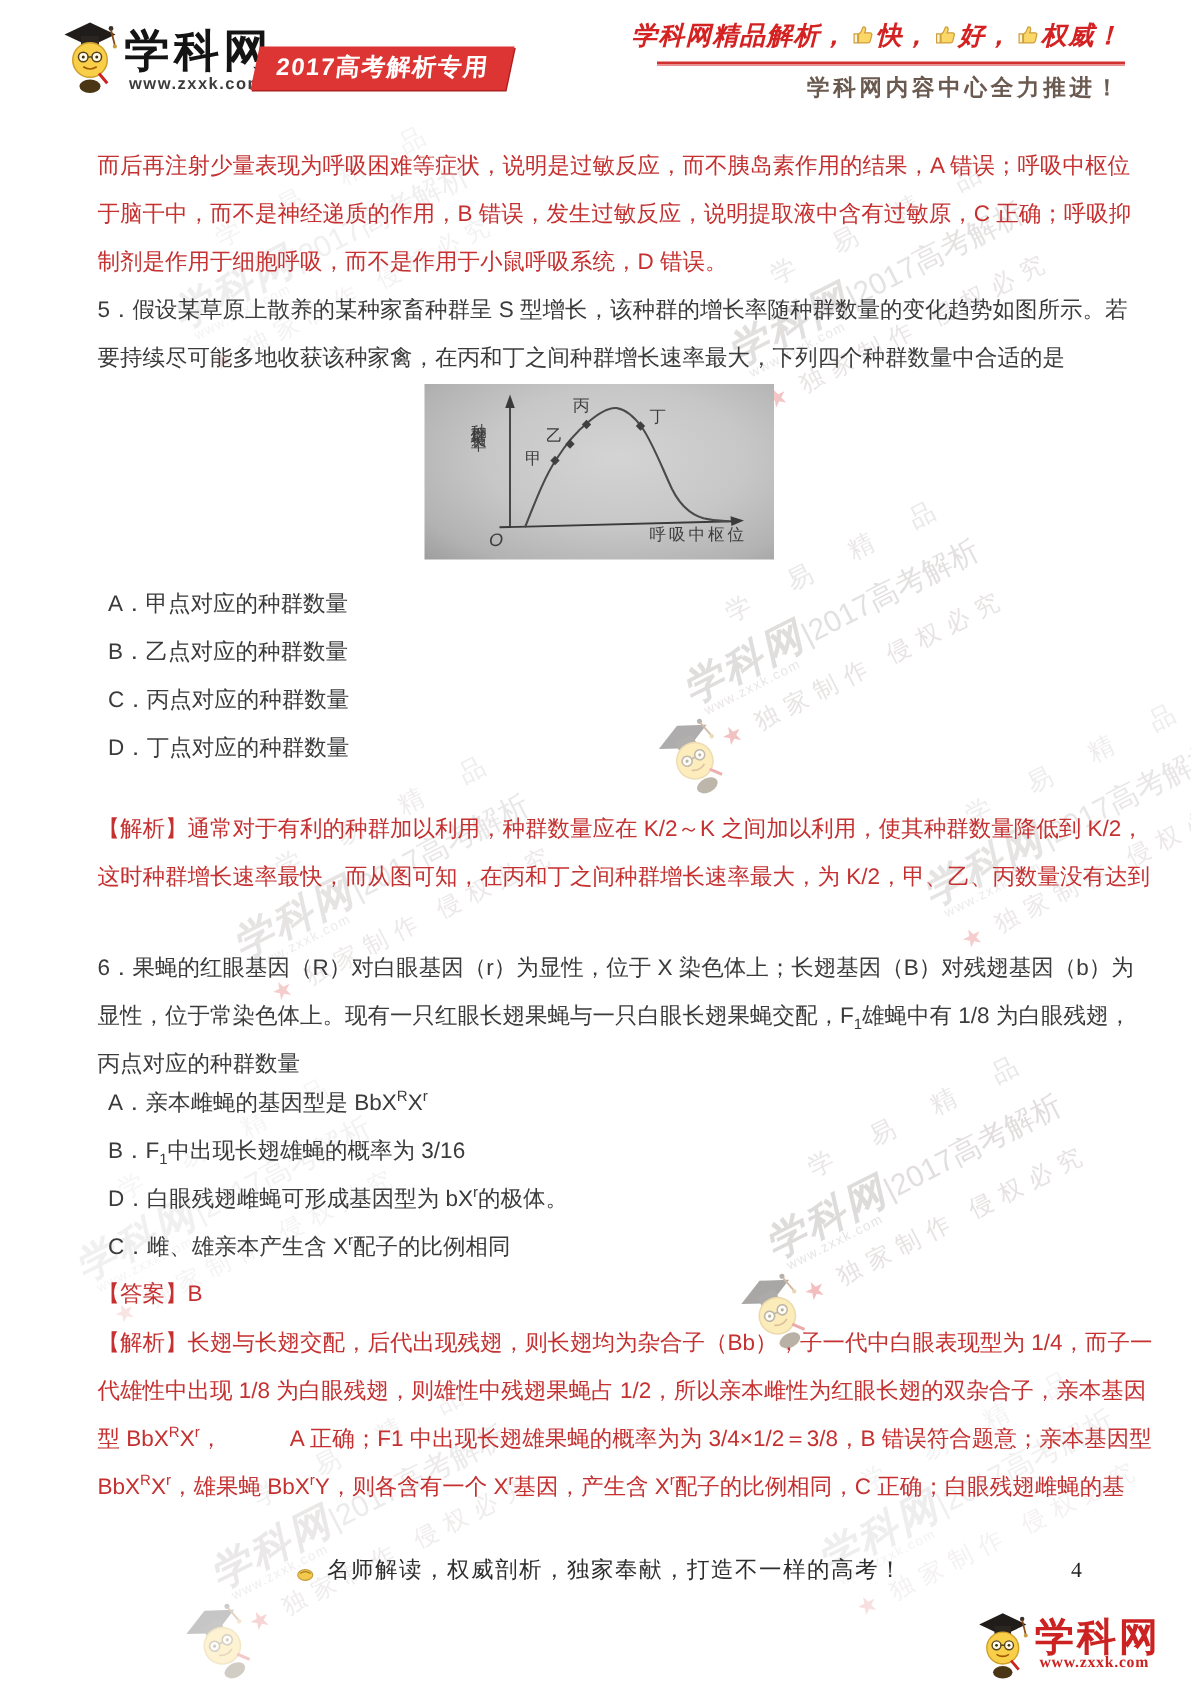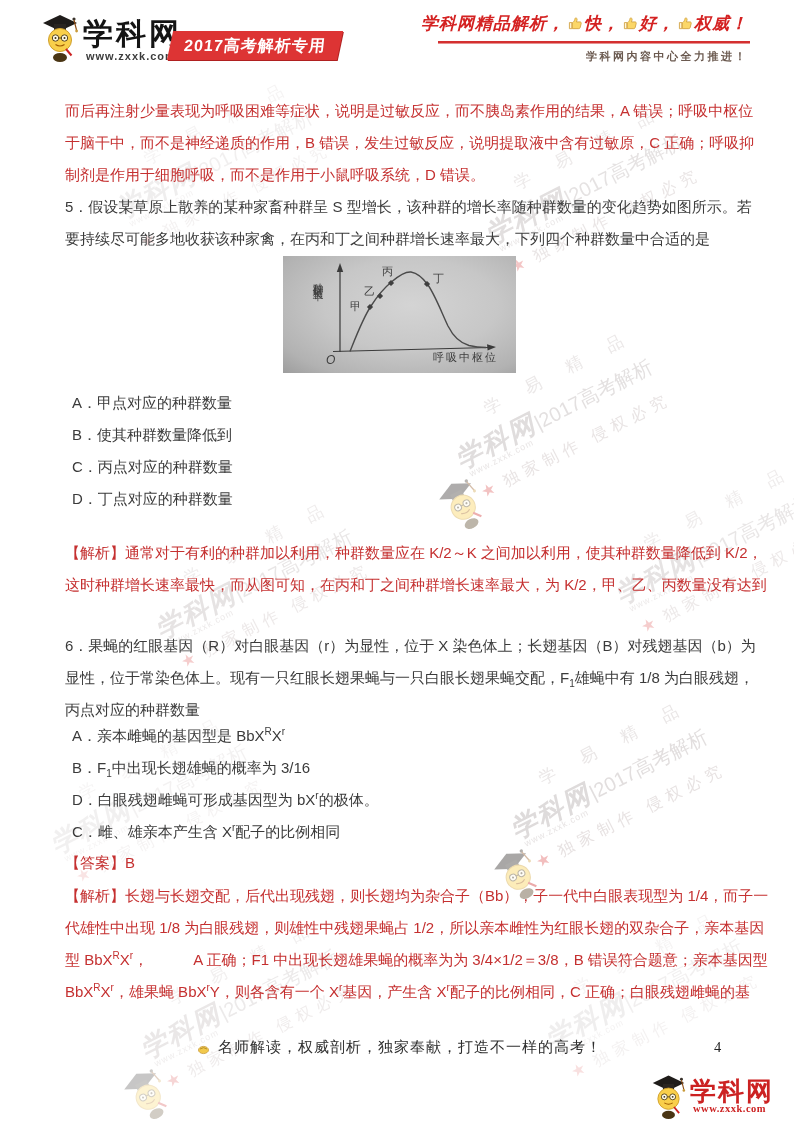--- a/index.html
+++ b/index.html
@@ -22,21 +22,21 @@
   
   .header { position:absolute; left:0; top:0; width:794px; height:92px; z-index:3; }
   .logo-mascot { position:absolute; left:40px; top:8px; width:40px; height:56px; }
   .site-name { position:absolute; left:83px; top:14px; font-size:30px; font-weight:bold; color:#141414; letter-spacing:3px; }
   .site-url { position:absolute; left:86px; top:50px; font-size:11px; font-weight:bold; color:#3c3c3c; letter-spacing:1px; }
   .banner { position:absolute; left:170px; top:31px; width:170px; height:29px; background:#dd3434; transform:skewX(-12deg); box-shadow:1px 1px 0 #b02020; }
   .banner span { display:block; transform:skewX(6deg); color:#fff; font-weight:bold; font-size:16px; text-align:center; line-height:29px; letter-spacing:1px; }
   .slogan { position:absolute; right:46px; top:12px; display:flex; align-items:center; font-size:17px; font-weight:bold; font-style:italic; color:#d42222; letter-spacing:1px; }
   .slogan svg { margin:0 1px 0 3px; }
   .slogan-underline { position:absolute; right:44px; top:41px; width:312px; border-top:2px solid #d43030; border-bottom:1px solid #e89090; height:3px; }
-  .slogan-sub { position:absolute; right:46px; top:49px; font-size:11px; font-weight:bold; color:#6b5a50; letter-spacing:2.5px;margin-left:14px; }
+  .slogan-sub { position:absolute; right:46px; top:49px; font-size:15px; font-weight:bold; color:#6b5a50; letter-spacing:2.5px;margin-left:14px; }
 
   
   .content { position:absolute; inset:0; z-index:2; }
   .block { position:absolute; left:65px; width:670px; }
   .line { height:32px; line-height:32px; font-size:15px; white-space:nowrap; color:#3b3b3b; }
   .red { color:#c53030; }
   .opt { padding-left:7px; }
   sup { font-size:10px; line-height:0; vertical-align:super; }
   sub { font-size:10px; line-height:0; vertical-align:sub; }
   .ans-label, .ana-label { color:#c53030; }
@@ -205,21 +205,21 @@
       <div class="fig-label fig-xlab">呼吸中枢位</div>
       <div class="fig-label fig-o">O</div>
       <div class="fig-label p-jia">甲</div>
       <div class="fig-label p-yi">乙</div>
       <div class="fig-label p-bing">丙</div>
       <div class="fig-label p-ding">丁</div>
     </div>
 
     <div class="block" style="top:387px">
       <div class="line opt">A．甲点对应的种群数量</div>
-      <div class="line opt">B．使其种群数量降低到</div>
+      <div class="line opt">B．乙点对应的种群数量</div>
       <div class="line opt">C．丙点对应的种群数量</div>
       <div class="line opt">D．丁点对应的种群数量</div>
     </div>
 
 
     <div class="block" style="top:537px">
       <div class="line red"><span class="ana-label">【解析】</span><span>通常对于有利的种群加以利用，种群数量应在 K/2～K 之间加以利用，使其种群数量降低到 K/2，</span></div>
       <div class="line red">这时种群增长速率最快，而从图可知，在丙和丁之间种群增长速率最大，为 K/2，甲、乙、丙数量没有达到</div>
     </div>
 

